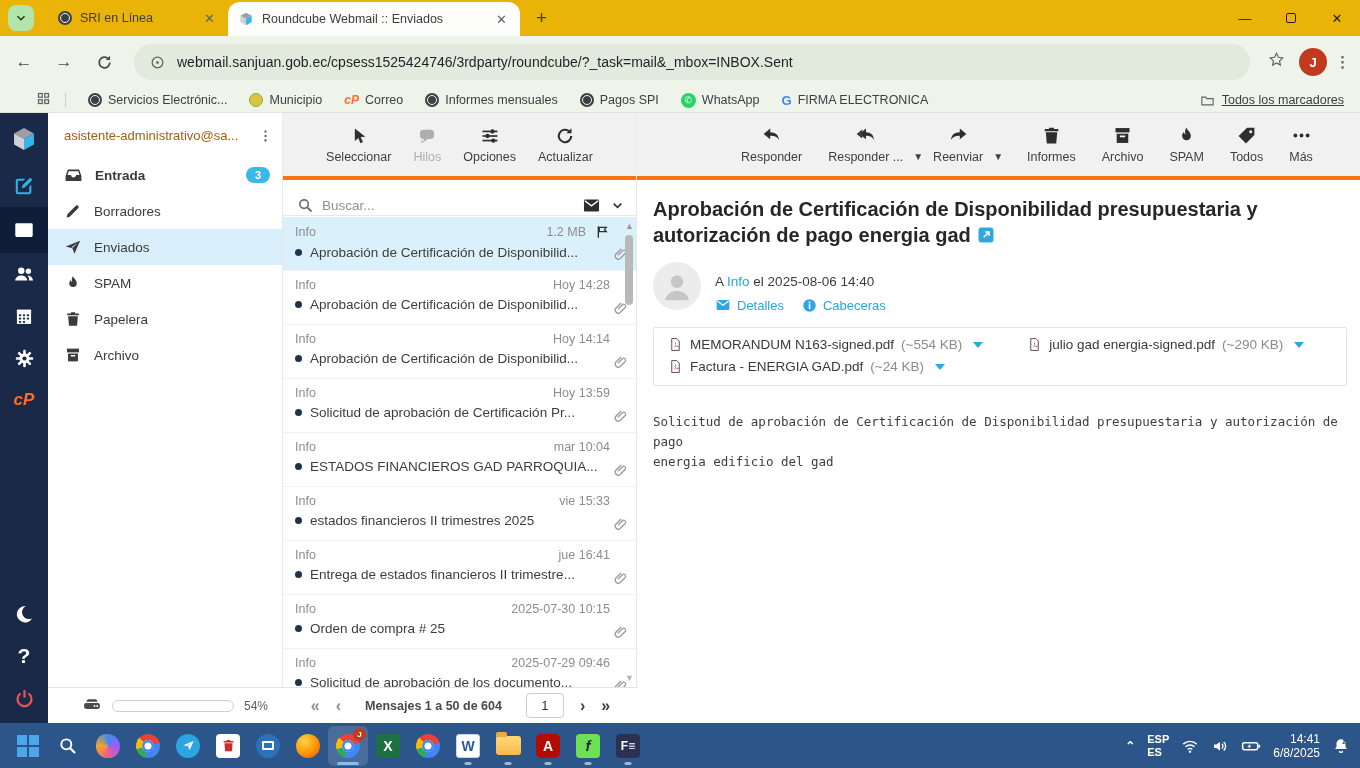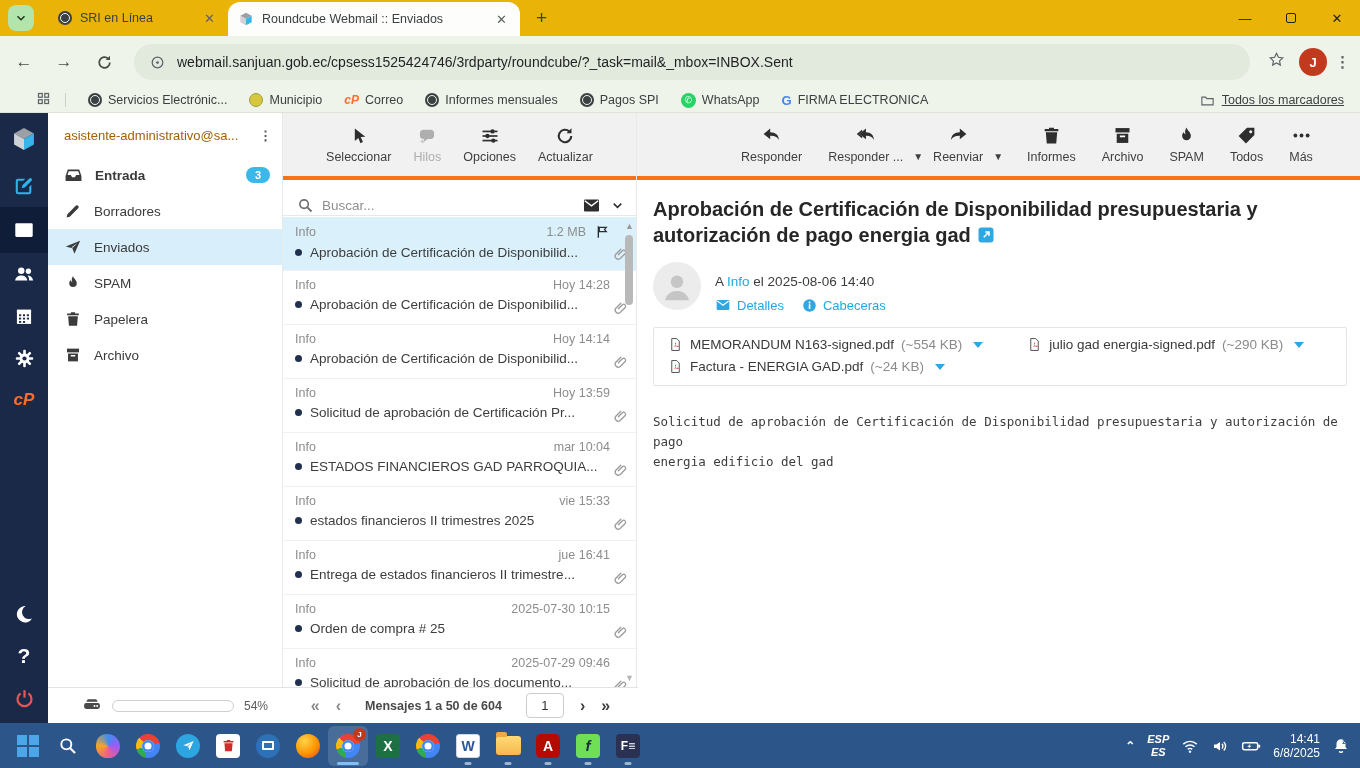--- a/index.html
+++ b/index.html
@@ -133,21 +133,21 @@
   .copilot { width:24px; height:24px; border-radius:45% 55% 50% 50%; background:conic-gradient(#3e8df0,#9b5cf6,#f05c8e,#f5a623,#3e8df0); }
   .xl { width:24px; height:24px; border-radius:4px; background:#1d7044; color:#fff; font-weight:bold; font-size:14px; display:flex; align-items:center; justify-content:center; }
   .wd { width:24px; height:24px; border-radius:3px; background:#fff; color:#2b579a; font-weight:bold; font-size:14px; display:flex; align-items:center; justify-content:center; border:1px solid #d0d7e2; }
   .fold { width:25px; height:19px; background:linear-gradient(#ffd977,#f7b84d); border-radius:3px; position:relative; }
   .fold:before { content:""; position:absolute; top:-4px; left:0; width:11px; height:5px; background:#f0a93c; border-radius:2px 2px 0 0; }
   .acro { width:24px; height:24px; border-radius:5px; background:#b30b00; color:#fff; font-weight:bold; font-size:14px; display:flex; align-items:center; justify-content:center; }
   .fgr { width:24px; height:24px; border-radius:4px; background:#6fe055; color:#1a2947; font-weight:bold; font-size:15px; display:flex; align-items:center; justify-content:center; font-style:italic; }
   .fdk { width:24px; height:24px; border-radius:4px; background:#2b3152; color:#fff; font-weight:bold; font-size:12px; display:flex; align-items:center; justify-content:center; }
   .jbadge { position:absolute; top:2px; right:2px; width:13px; height:13px; border-radius:50%; background:#c23a1d; color:#fff; font-size:8px; font-weight:bold; display:flex; align-items:center; justify-content:center; }
   .tray { margin-left:auto; display:flex; align-items:center; gap:12px; padding-right:10px; color:#fff; }
-  .lang { font-size:11px; line-height:13px; text-align:center; font-weight:bold;font-style:italic; }
+  .lang { font-size:11px; line-height:13px; text-align:left; font-weight:bold; }
   .clock { font-size:12px; line-height:14px; text-align:right; }
   .trayic { color:#fff; display:flex; }
   .chevup { font-size:12px; font-weight:bold; }
 </style>
 </head>
 <body>
 
 <svg width="0" height="0" style="position:absolute">
   <defs>
     <symbol id="i-cursor" viewBox="0 0 24 24">

